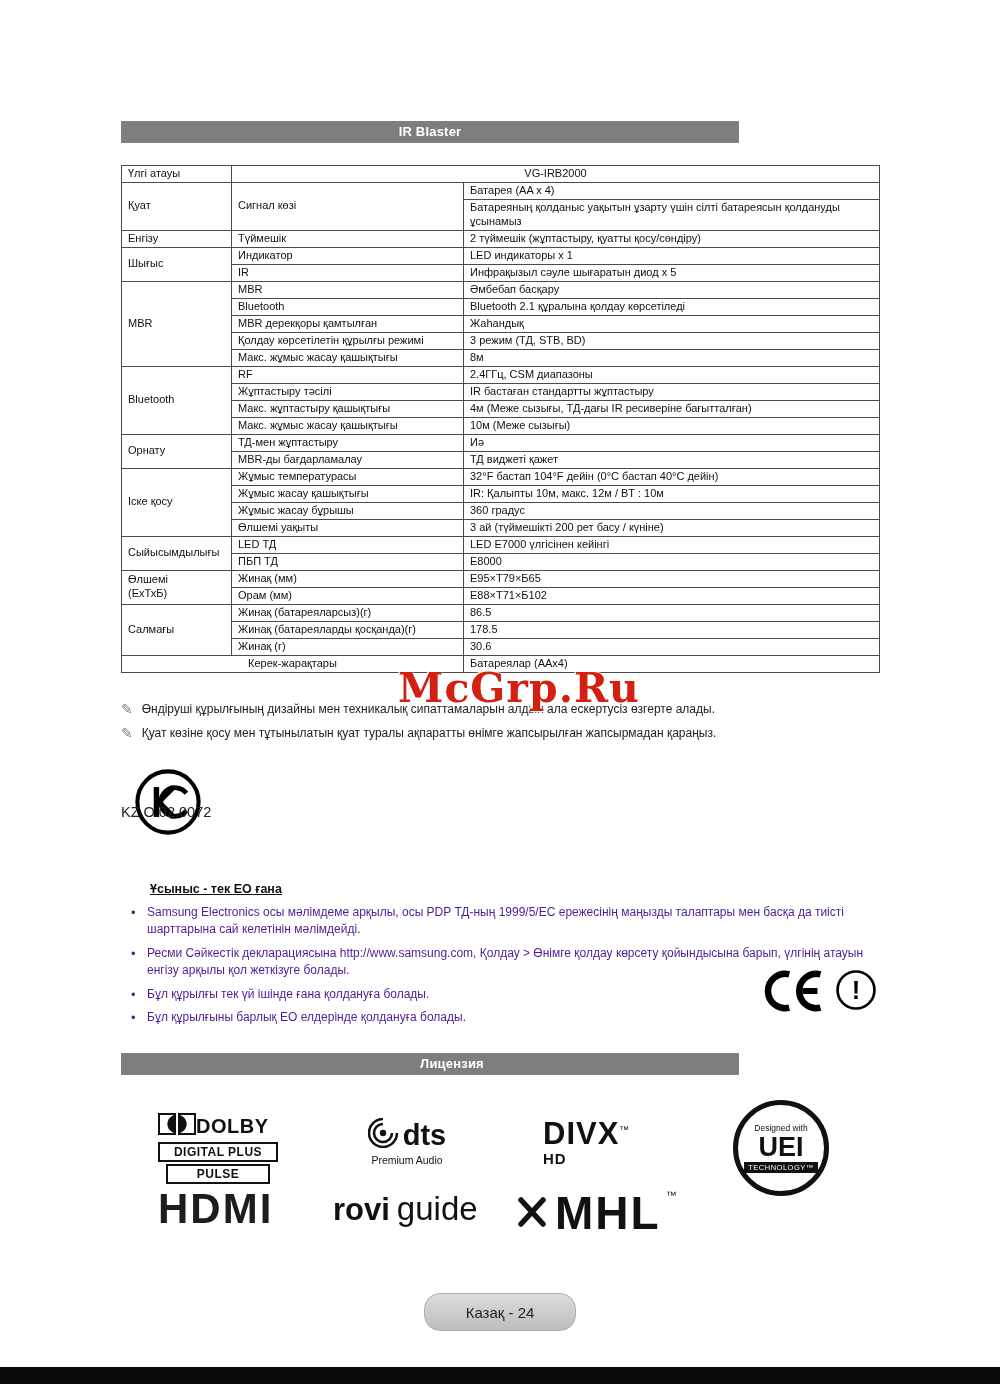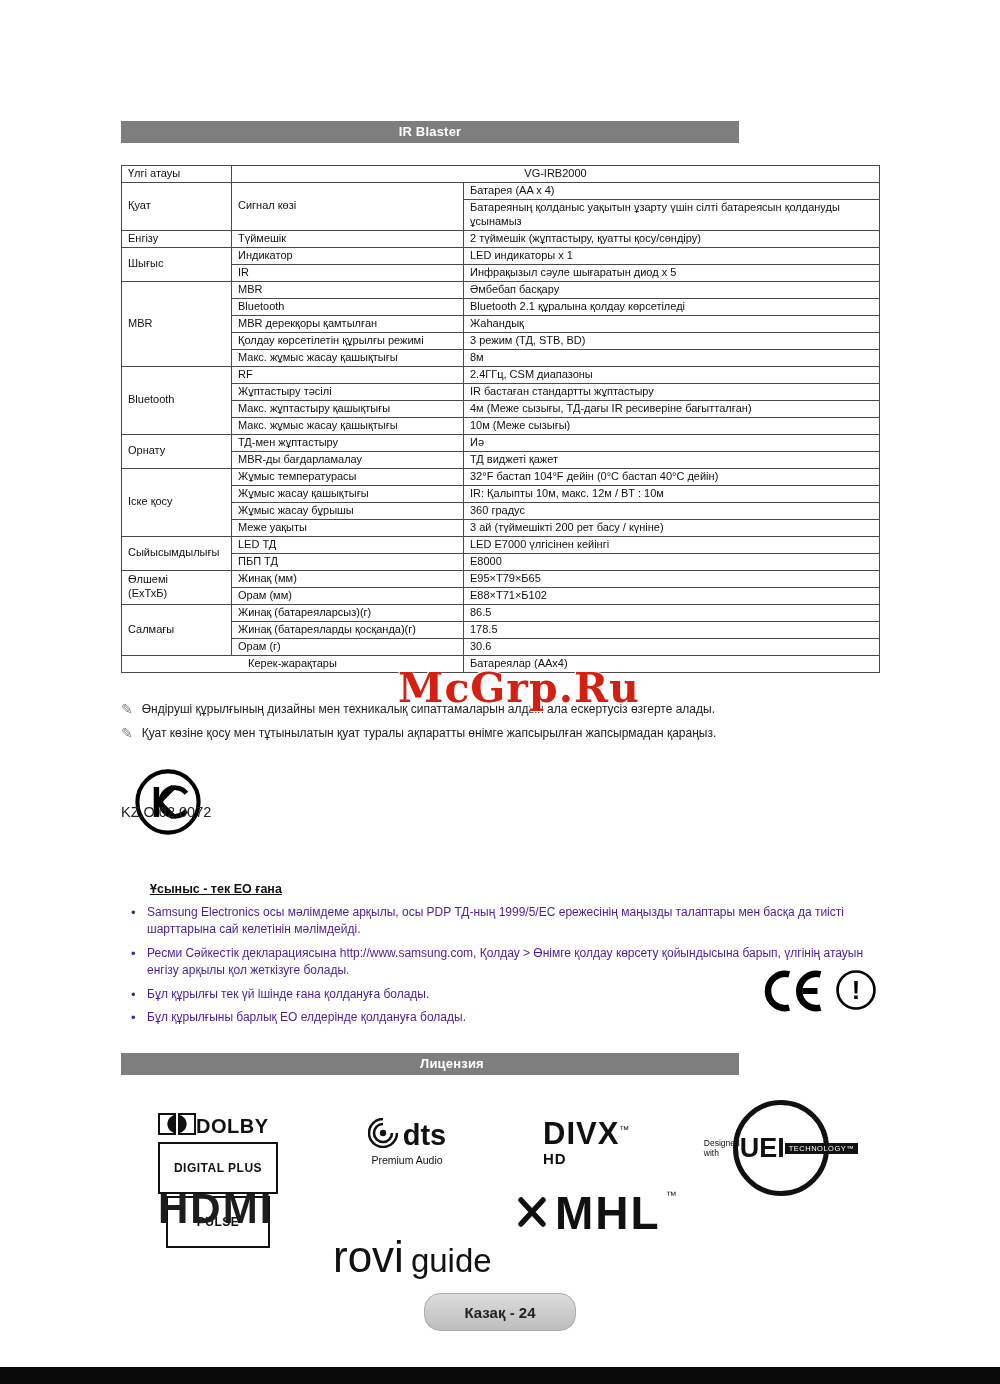--- a/index.html
+++ b/index.html
@@ -51,55 +51,55 @@
 
   .ce-mark { position:absolute; left:756px; top:968px; }
   .alert-mark { position:absolute; left:834px; top:968px; }
 
   .logo { position:absolute; color:#111; }
   .dolby { left:158px; top:1113px; width:120px; }
   .dolby-top { display:flex; align-items:center; }
   .dolby-name { font-size:20px; font-weight:900; letter-spacing:0.5px; }
   .dolby-box1, .dolby-box2 {
     border:2px solid #111; font-size:12px; font-weight:bold;
-    text-align:center; padding:17px 2px; margin-top:3px; letter-spacing:0.5px;
+    text-align:center; padding:1px 2px; margin-top:3px; letter-spacing:0.5px;
   }
   .dolby-box2 { width:86%; margin-left:7%; margin-top:2px; }
 
   .dts { left:348px; top:1118px; width:118px; }
   .dts-top { display:flex; align-items:center; gap:5px; justify-content:center; }
   .dts-name { font-size:29px; font-weight:900; line-height:1; }
   .dts-tag { font-size:10.5px; text-align:center; margin-top:2px; }
 
   .divx { left:543px; top:1118px; }
   .divx-name { font-size:31px; font-weight:900; letter-spacing:1px; line-height:1; }
   .divx-name .tm { font-size:10px; font-weight:400; vertical-align:super; }
   .divx-hd { font-size:15px; font-weight:900; margin-top:1px; letter-spacing:1px; }
 
   .uei { left:733px; top:1100px; width:96px; height:96px; border:5px solid #111; border-radius:50%;
-         display:flex; flex-direction:row; align-items:center; justify-content:center; background:#fff; }
+         display:flex; flex-direction:column; align-items:center; justify-content:center; background:#fff; }
   .uei-top { font-size:8.5px; }
   .uei-name { font-size:27px; font-weight:900; line-height:1.05; }
   .uei-bottom { font-size:7.5px; background:#111; color:#fff; padding:1px 4px; letter-spacing:0.5px; }
 
   .hdmi { left:158px; top:1188px; font-size:42px; font-weight:900; letter-spacing:2px; color:#1d1d1d; line-height:1; }
 
   .rovi { left:333px; top:1192px; display:flex; align-items:baseline; gap:7px; line-height:1; }
-  .rovi-name { font-size:44px; font-weight:400;margin-top:43px; }
+  .rovi-name { font-size:31px; font-weight:700; }
   .rovi-sub { font-size:33px; font-weight:400; }
 
   .mhl { left:518px; top:1190px; display:flex; align-items:center; gap:9px; line-height:1; }
   .mhl-name { font-size:46px; font-weight:900; letter-spacing:2px; }
   .mhl-tm { font-size:11px; align-self:flex-start; margin-left:-4px; }
 
   .footer-box {
     position:absolute; left:424px; top:1293px; width:152px; height:38px;
     background:linear-gradient(#dcdcdc,#bdbdbd); border:1px solid #adadad; border-radius:16px;
     display:flex; align-items:center; justify-content:center;
-    font-size:15px; font-weight:bold; color:#222;
+    font-size:15px; font-weight:normal; color:#222;
   }
   .bottom-strip { position:absolute; left:0; top:1367px; width:1000px; height:17px; background:#0a0a0a; }
 </style>
 </head>
 <body>
 
 <div class="page">
 
   <div class="bar" id="bar-ir">IR Blaster</div>
 
@@ -190,21 +190,21 @@
         </tr>
         <tr>
           <td>Жұмыс жасау қашықтығы</td>
           <td>IR: Қалыпты 10м, макс. 12м / BT : 10м</td>
         </tr>
         <tr>
           <td>Жұмыс жасау бұрышы</td>
           <td>360 градус</td>
         </tr>
         <tr>
-          <td>Меже уақыты</td>
+          <td>Өлшемі уақыты</td>
           <td>3 ай (түймешікті 200 рет басу / күніне)</td>
         </tr>
         <tr>
           <td rowspan="2">Сыйысымдылығы</td>
           <td>LED ТД</td>
           <td>LED E7000 үлгісінен кейінгі</td>
         </tr>
         <tr>
           <td>ПБП ТД</td>
           <td>E8000</td>
@@ -222,21 +222,21 @@
         <tr>
           <td rowspan="3">Салмағы</td>
           <td>Жинақ (батареяларсыз)(г)</td>
           <td>86.5</td>
         </tr>
         <tr>
           <td>Жинақ (батареяларды қосқанда)(г)</td>
           <td>178.5</td>
         </tr>
         <tr>
-          <td>Орам (г)</td>
+          <td>Жинақ (г)</td>
           <td>30.6</td>
         </tr>
         <tr>
           <td colspan="2" class="center">Керек-жарақтары</td>
           <td>Батареялар (AAx4)</td>
         </tr>
       </tbody>
   </table>
 
   <div class="watermark">McGrp.Ru</div>

